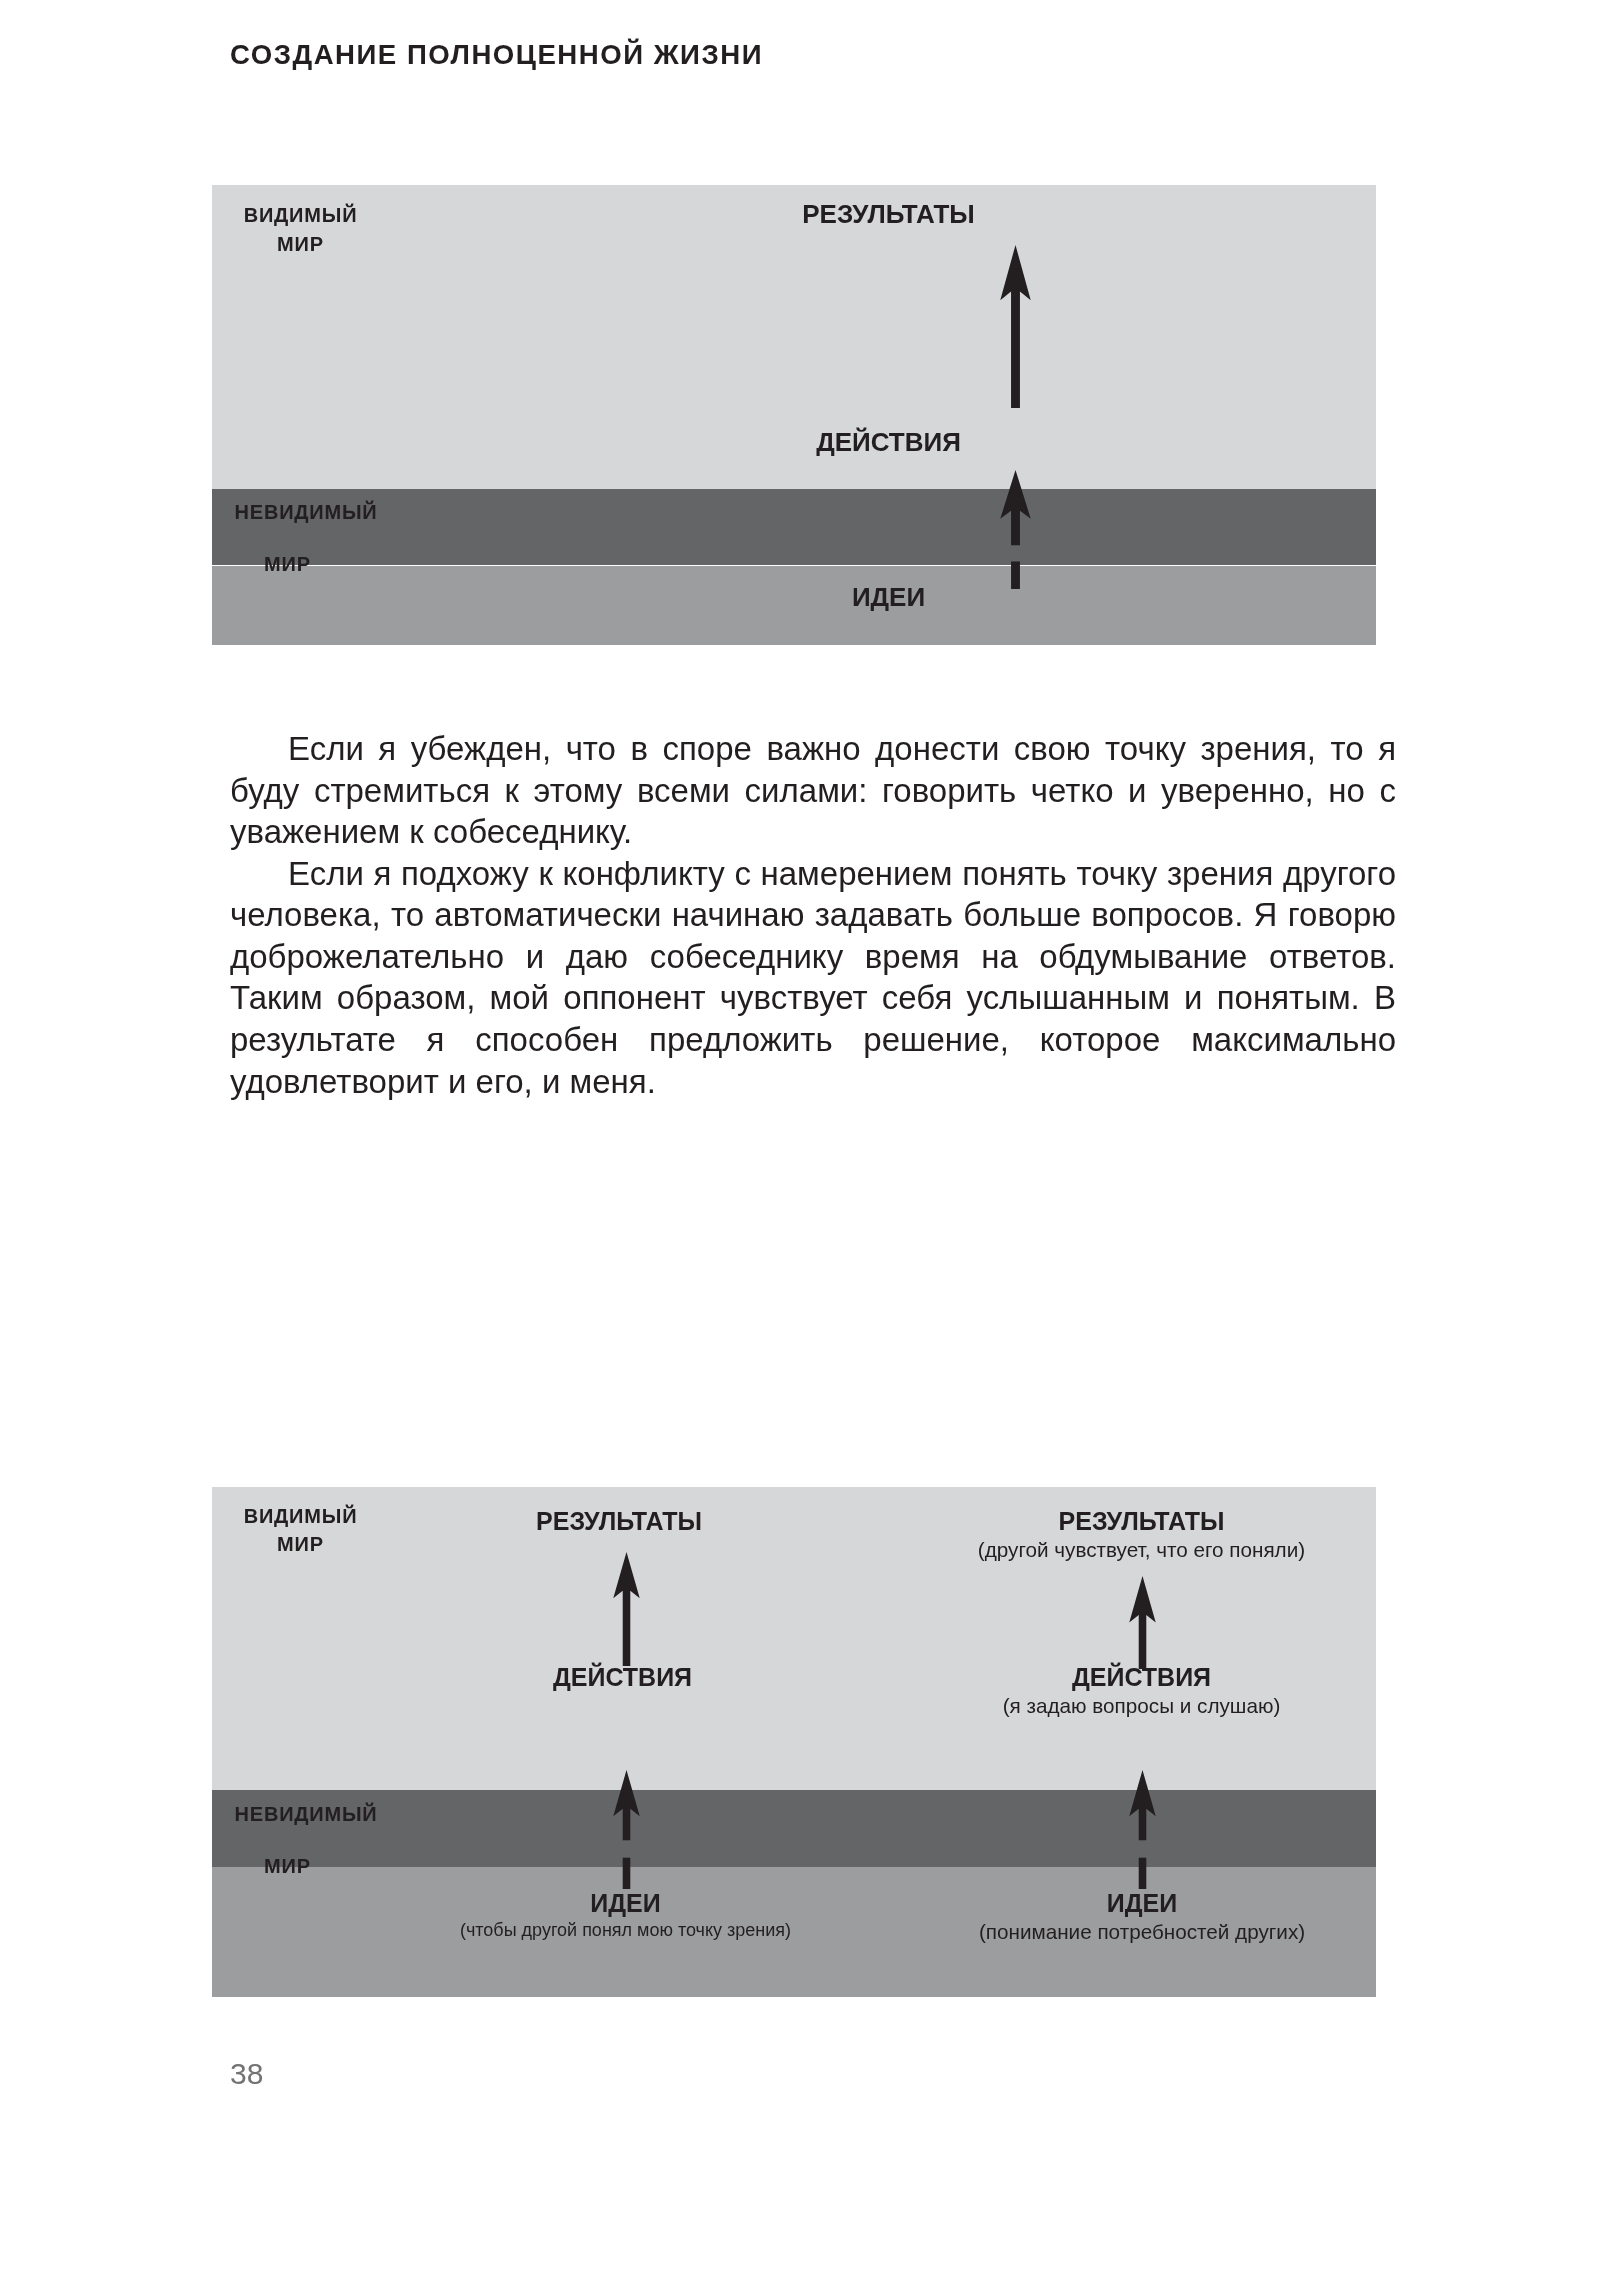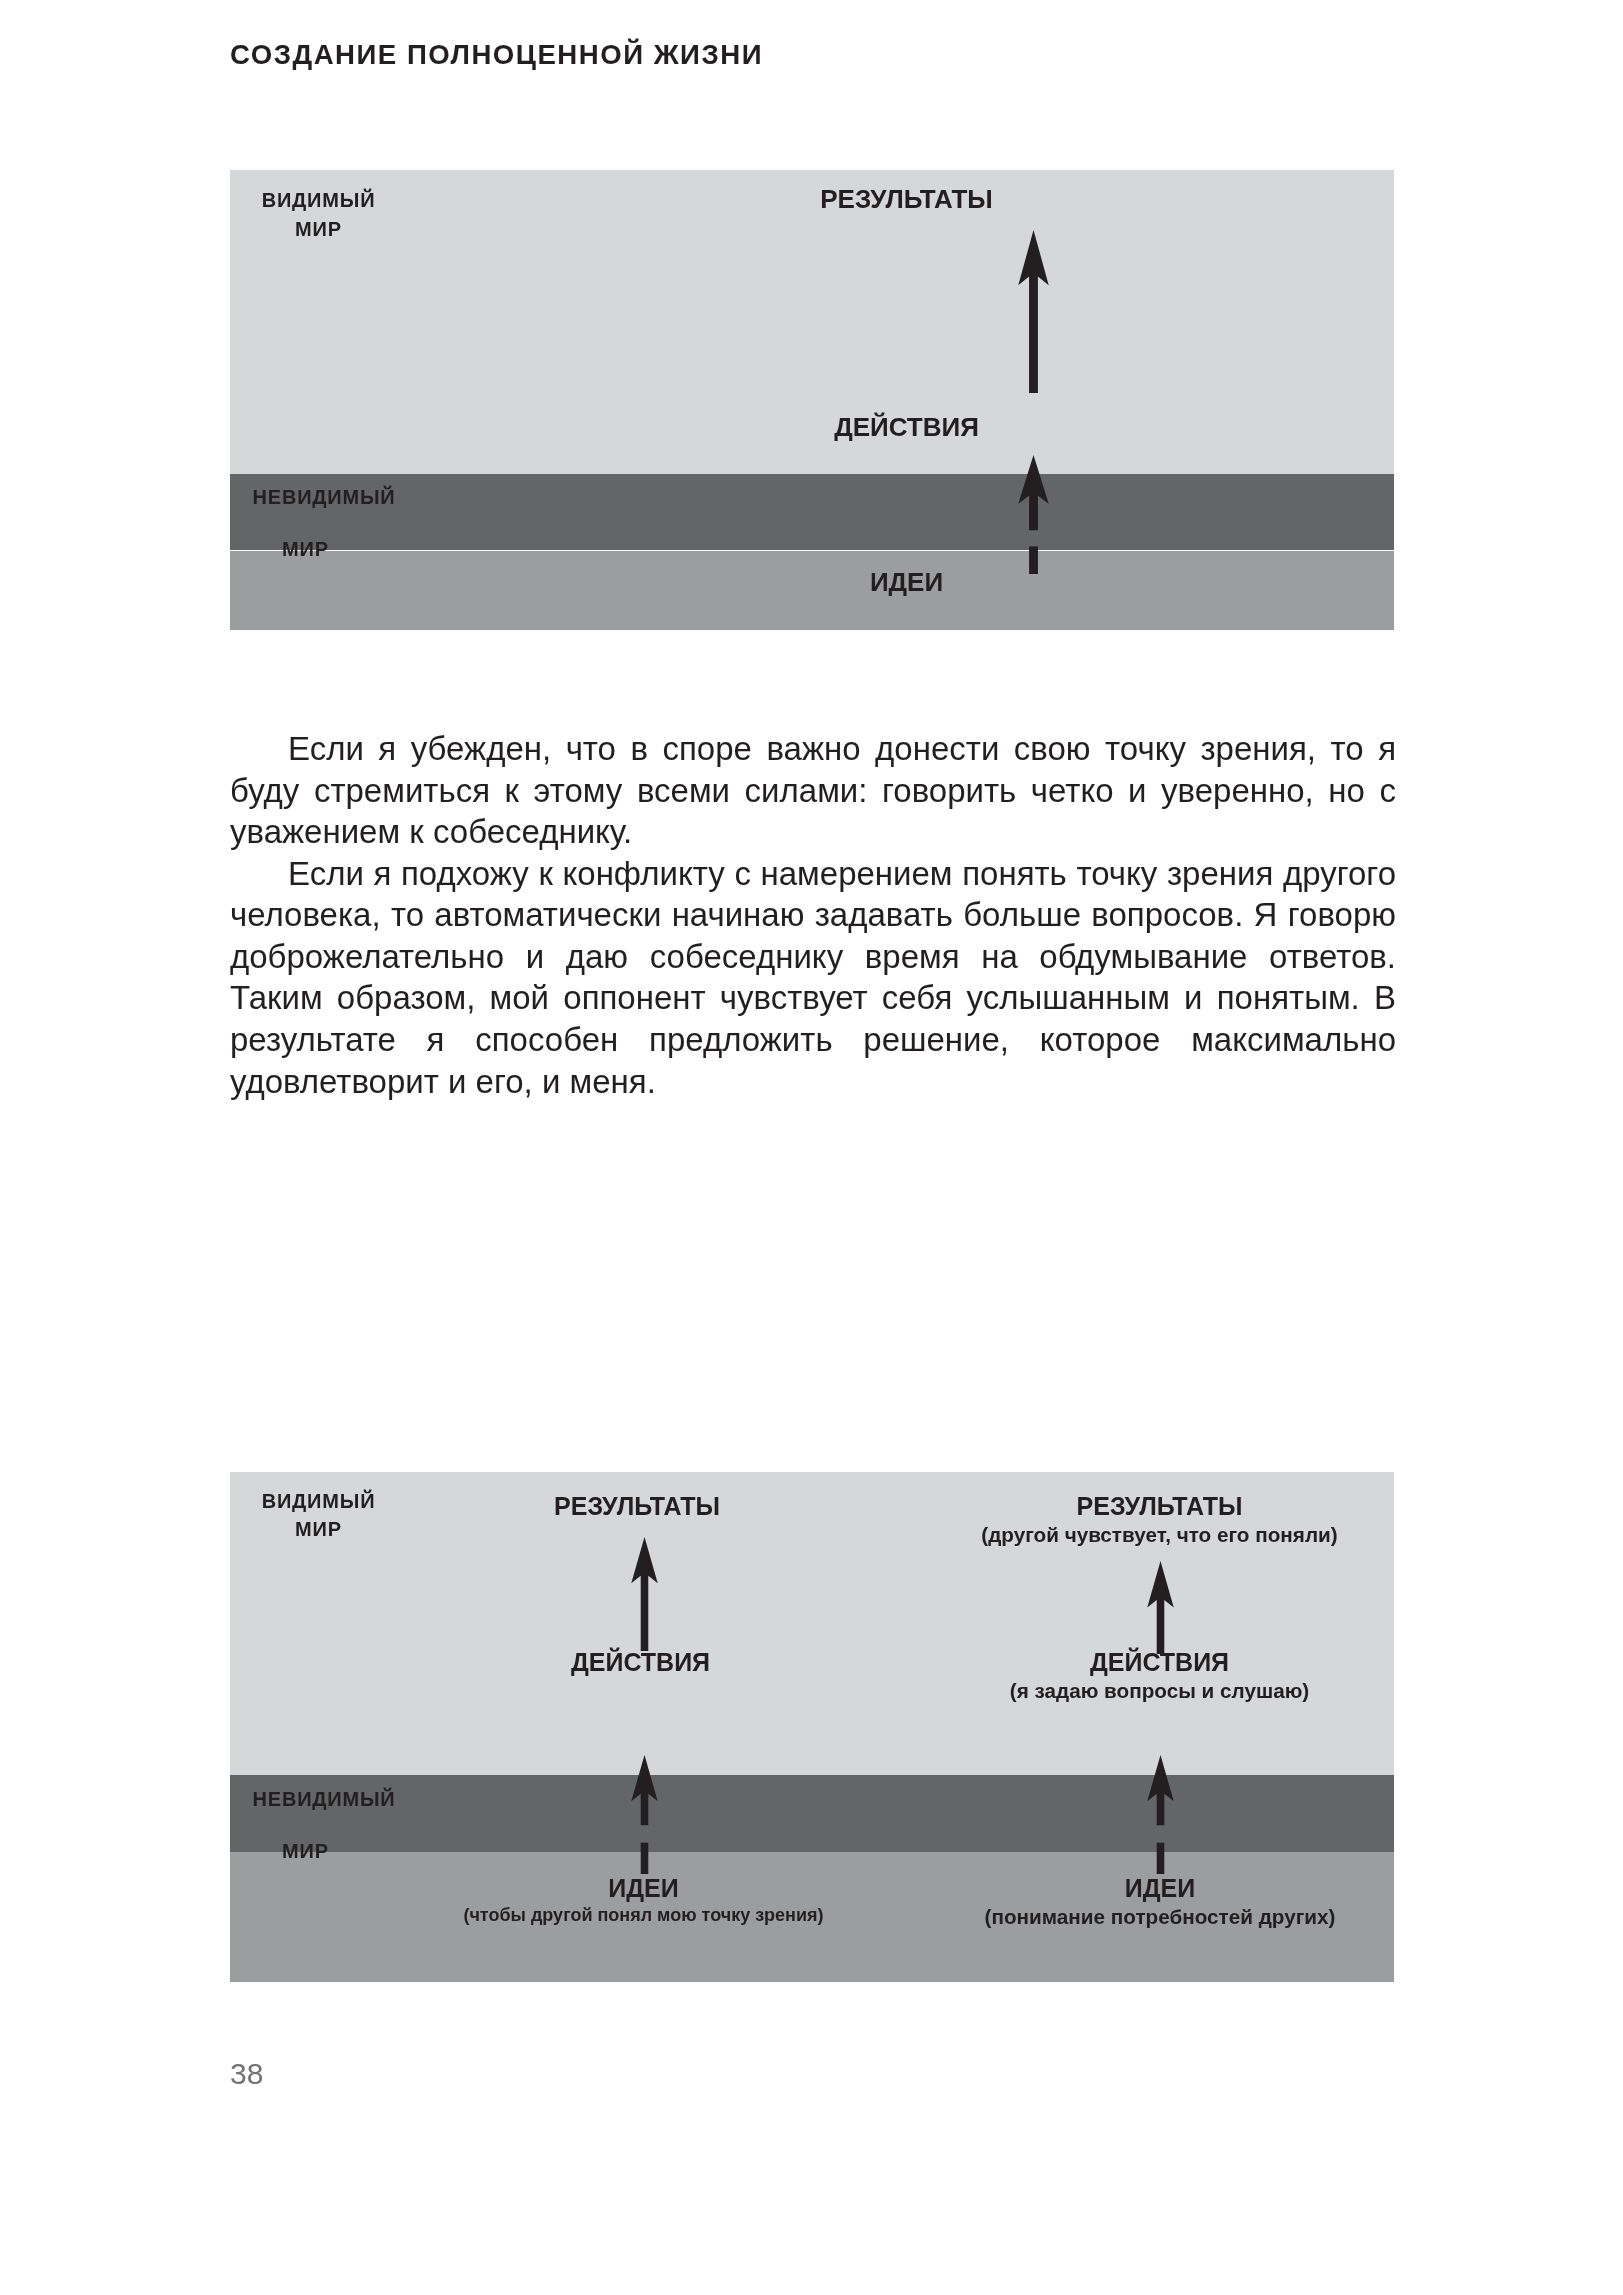--- a/index.html
+++ b/index.html
@@ -25,23 +25,24 @@
     font-size: 27.6px;
     letter-spacing: 1.5px;
     font-weight: 700;
     color: #231f20;
     white-space: nowrap;
   }
 
   
   .figure {
     position: absolute;
-    left: 230px;
+    left: 212px;
     width: 1164px;
     overflow: hidden;
+    margin-top: 15px;
   }
   .band {
     position: absolute;
     left: 0;
     width: 100%;
   }
   .band-visible  { background: #d5d7d8; }
   .band-boundary { background: #636566; }
   .band-invisible{ background: #9b9d9e; }
 
@@ -61,21 +62,21 @@
     color: #231f20;
     line-height: 1.24;
     white-space: nowrap;
   }
   .node .headword {
     display: block;
     font-weight: 700;
   }
   .node .sub {
     display: block;
-    font-weight: 700;
+    font-weight: 400;
   }
   .node.wrap { white-space: normal; }
 
   .arrow {
     position: absolute;
   }
   .arrow svg { display: block; width: 100%; height: 100%; }
 
   
   #figure-one { top: 170px; height: 460px; }

